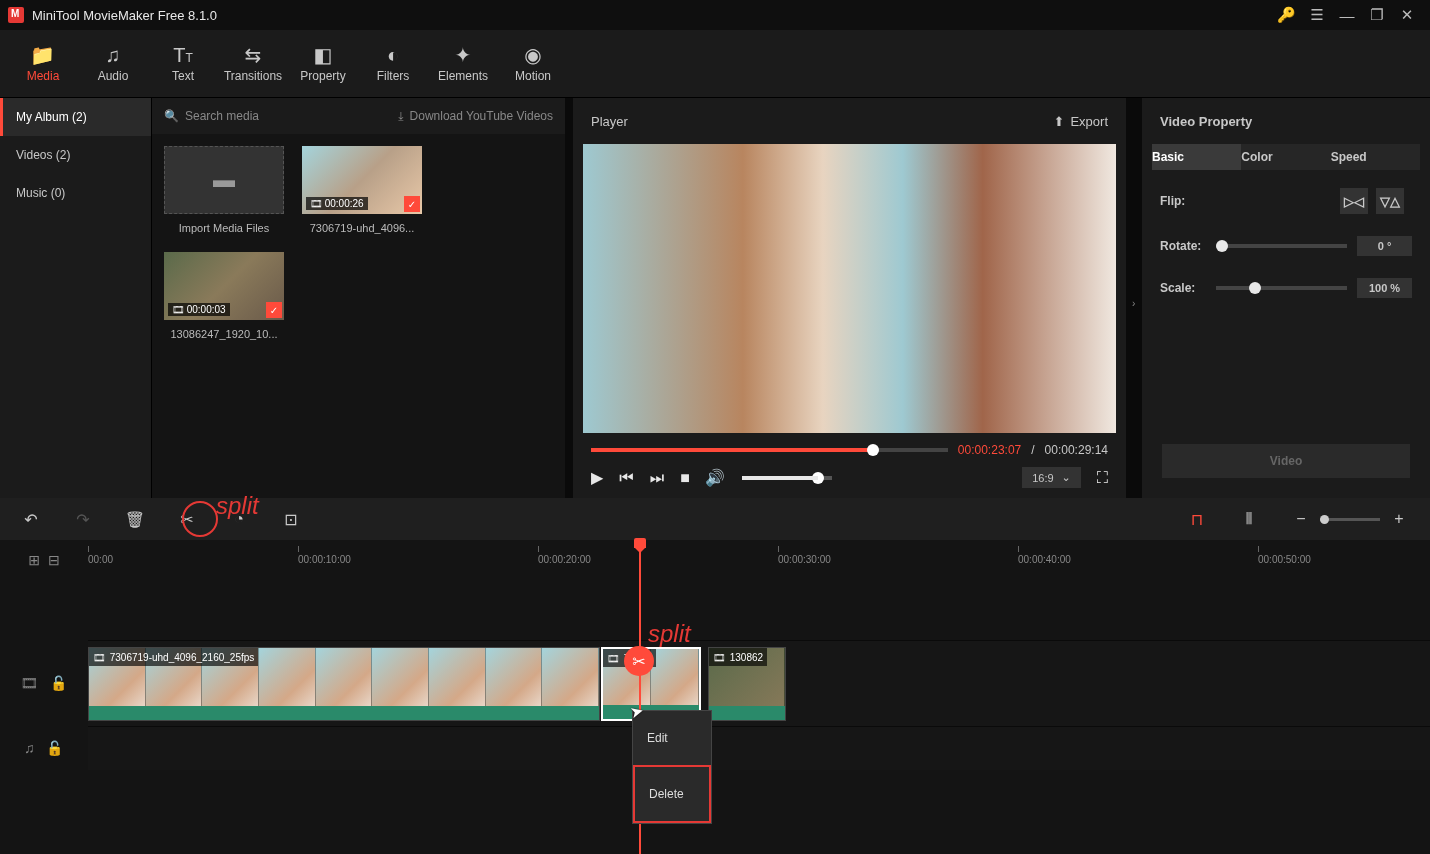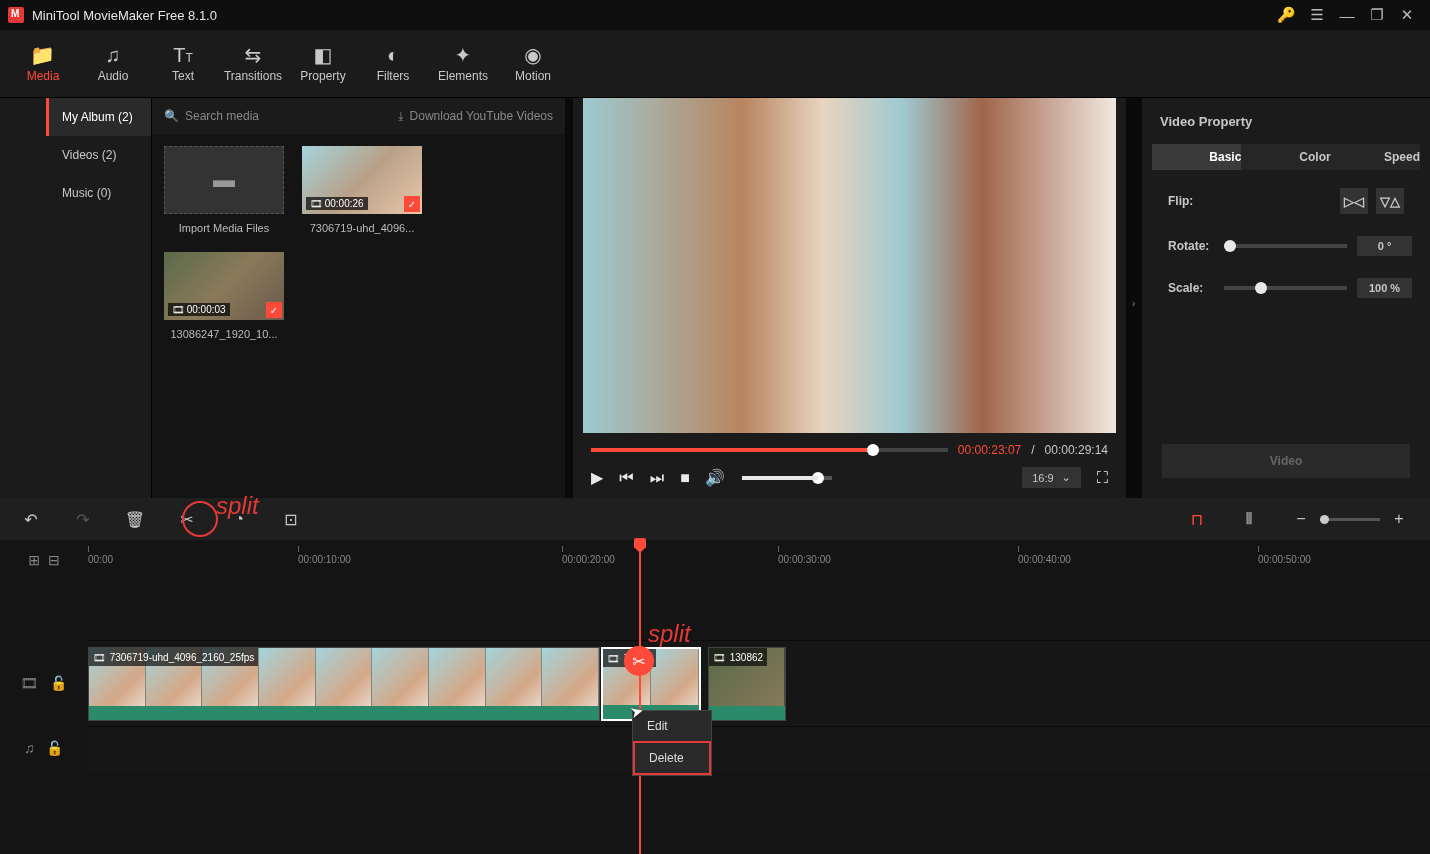--- a/index.html
+++ b/index.html
@@ -9,21 +9,21 @@
 .titlebar .logo::after { content:"M"; color:#fff; font-size:10px; position:absolute; left:3px; top:1px; font-weight:bold;}
 .titlebar .spacer { flex:1; }
 .titlebar .tb-icon { width:30px; text-align:center; font-size:15px; color:#bbb; }
 .titlebar .key { color:#f4c430; }
 .main-toolbar { height:68px; background:#1b1b1b; display:flex; padding:0 8px; border-bottom:1px solid #000; }
 .tool-tab { width:70px; display:flex; flex-direction:column; align-items:center; justify-content:center; gap:4px; font-size:12px; color:#c8c8c8; }
 .tool-tab.active { color:#ff4a3a; }
 .tool-tab .ico { font-size:20px; line-height:1; }
 .upper { display:flex; height:400px; }
 .media-panel { width:565px; display:flex; background:#141414; }
-.album-list { width:152px; background:#1b1b1b; border-right:1px solid #000;padding-left:46px; }
+.album-list { width:152px; background:#1b1b1b; border-right:1px solid #000; }
 .album-item { padding:12px 16px; font-size:12px; color:#c8c8c8; }
 .album-item.active { background:#2a2a2a; border-left:3px solid #ff4a3a; padding-left:13px; color:#fff; }
 .media-content { flex:1; display:flex; flex-direction:column; }
 .media-header { height:36px; display:flex; align-items:center; padding:0 12px; gap:8px; font-size:12px; color:#888; background:#1b1b1b; }
 .media-header .search { flex:1; display:flex; align-items:center; gap:6px; }
 .media-header .dl { display:flex; align-items:center; gap:6px; }
 .media-grid { flex:1; padding:12px; display:flex; flex-wrap:wrap; gap:18px; align-content:flex-start; }
 .media-item { width:120px; font-size:11px; color:#bbb; text-align:center; }
 .media-thumb { width:120px; height:68px; background:#333; border:1px dashed #555; display:flex; align-items:center; justify-content:center; position:relative; margin-bottom:8px; }
 .media-thumb.solid { border:none; }
@@ -45,25 +45,25 @@
 .ctrl-row { display:flex; align-items:center; gap:16px; }
 .ctrl-btn { font-size:16px; color:#e8e8e8; }
 .vol-slider { width:90px; height:4px; background:#555; position:relative; }
 .vol-slider::after { content:""; position:absolute; left:0; top:0; height:100%; width:85%; background:#e8e8e8; }
 .vol-knob { position:absolute; left:85%; top:-4px; width:12px; height:12px; border-radius:50%; background:#fff; margin-left:-6px; }
 .ctrl-row .spacer { flex:1; }
 .ratio-sel { background:#333; padding:4px 10px; font-size:11px; display:flex; align-items:center; gap:8px;justify-content:space-between; }
 .prop-panel { width:288px; background:#1b1b1b; display:flex; flex-direction:column;font-weight:bold; }
 .prop-header { height:46px; display:flex; align-items:center; padding:0 18px; font-size:13px; }
 .prop-tabs { display:flex; padding:0 10px; gap:0; }
-.prop-tab { flex:1; text-align:right; padding:6px 0; font-size:12px; background:#262626; }
+.prop-tab { flex:1; text-align:left; padding:6px 0; font-size:12px; background:#262626; }
 .prop-tab.active { background:#3a3a3a; color:#fff; }
 .prop-body { padding:18px; display:flex; flex-direction:column; gap:22px; font-size:12px; }
 .prop-row { display:flex; align-items:center; }
-.prop-row .lbl { width:56px;margin-left:8px; }
+.prop-row .lbl { width:56px; }
 .flip-btn { width:28px; height:26px; background:#333; margin-right:8px; display:flex; align-items:center; justify-content:center; font-size:13px;}
 .slider-wrap { flex:1; display:flex; align-items:center; gap:10px; }
 .slider-track { flex:1; height:4px; background:#444; position:relative; }
 .slider-knob { position:absolute; top:-4px; width:12px; height:12px; border-radius:50%; background:#e8e8e8; }
 .slider-val { width:55px; background:#333; text-align:center; padding:4px 0; font-size:11px; }
 .reset-btn { margin:auto 20px 20px; padding:10px; background:#2a2a2a; text-align:center; font-size:12px; color:#666; }
 .panel-divider { width:8px; background:#0a0a0a; position:relative; }
 .panel-divider .arrow { position:absolute; top:50%; left:-2px; font-size:10px; color:#888; }
 
 .timeline-area { height:356px; background:#141414; display:flex; flex-direction:column; position:relative; }
@@ -89,21 +89,21 @@
 .track-body { flex:1; position:relative; background:#161616; border-top:1px solid #0a0a0a; }
 .clip { position:absolute; top:6px; height:74px; border:1px solid #444; display:flex; flex-direction:column; overflow:hidden; }
 .clip.selected { border:2px solid #fff; }
 .clip-header { height:18px; background:rgba(0,0,0,.65); color:#fff; font-size:10px; display:flex; align-items:center; gap:4px; padding:0 4px; position:absolute; top:0; left:0; z-index:2; white-space:nowrap;}
 .clip-frames { flex:1; display:flex; }
 .clip-frame { flex:1; background:linear-gradient(135deg,#a4d4dc 0%,#d4a888 60%,#f0e8e0 100%); border-right:1px solid rgba(0,0,0,.3); }
 .clip-frame.tex { background:linear-gradient(135deg,#5a6a4a,#8a7a5a); }
 .clip-audio { height:14px; background:#2a8a6a; position:absolute; bottom:0; left:0; right:0; }
 .track-row.audio { height:44px; }
 .ctx-menu { position:absolute; background:#2a2a2a; border:1px solid #444; font-size:12px; z-index:20; min-width:80px; }
-.ctx-item { padding:8px 14px; color:#ddd; }
+.ctx-item { padding:20px 14px; color:#ddd; }
 .ctx-item.hl { border:2px solid #e53935; }
 .split-icon-overlay { position:absolute; width:30px; height:30px; background:#ff4a3a; border-radius:50%; display:flex; align-items:center; justify-content:center; color:#fff; z-index:8; }
 .cursor-arrow { position:absolute; z-index:25; color:#fff; font-size:16px; transform:rotate(-15deg); text-shadow:0 0 2px #000;}
 </style>
 </head>
 <body>
 
 <div class="titlebar">
   <div class="logo"></div>
   <span>MiniTool MovieMaker Free 8.1.0</span>
@@ -194,20 +194,27 @@
               </div>
             <div class="check">✓</div>
           </div>
           <span>13086247_1920_10...</span>
         </div>
       </div>
     </div>
   </div>
 
   <div class="player-panel">
+    <div class="player-header">
+      <span>Player</span>
+      <div class="export-btn">
+        <span>⬆</span>
+        <span>Export</span>
+      </div>
+    </div>
     <div class="player-video">
       <div class="video-frame"></div>
     </div>
     <div class="player-controls">
       <div class="progress-row">
         <div class="progress-bar">
           <div class="progress-fill"></div>
           <div class="progress-knob"></div>
         </div>
         <span class="time-current">00:00:23:07</span>
@@ -296,21 +303,21 @@
   <div class="split-label" style="left:216px; top:-6px;">split</div>
 
   <div class="tl-ruler-row">
     <div class="tl-left-gutter">
       <span style="font-size:14px;color:#888">⊞</span>
       <span style="font-size:14px;color:#888">⊟</span>
     </div>
     <div class="tl-ruler">
       <div class="ruler-mark" style="left:0"><div class="tick"></div><span>00:00</span></div>
       <div class="ruler-mark" style="left:210px"><div class="tick"></div><span>00:00:10:00</span></div>
-      <div class="ruler-mark" style="left:474px"><div class="tick"></div><span>00:00:20:00</span></div>
+      <div class="ruler-mark" style="left:450px"><div class="tick"></div><span>00:00:20:00</span></div>
       <div class="ruler-mark" style="left:690px"><div class="tick"></div><span>00:00:30:00</span></div>
       <div class="ruler-mark" style="left:930px"><div class="tick"></div><span>00:00:40:00</span></div>
       <div class="ruler-mark" style="left:1170px"><div class="tick"></div><span>00:00:50:00</span></div>
     </div>
   </div>
 
   <div class="tl-tracks">
 
     <div class="playhead" style="left:639px; top:-40px; height:340px;"></div>
 

